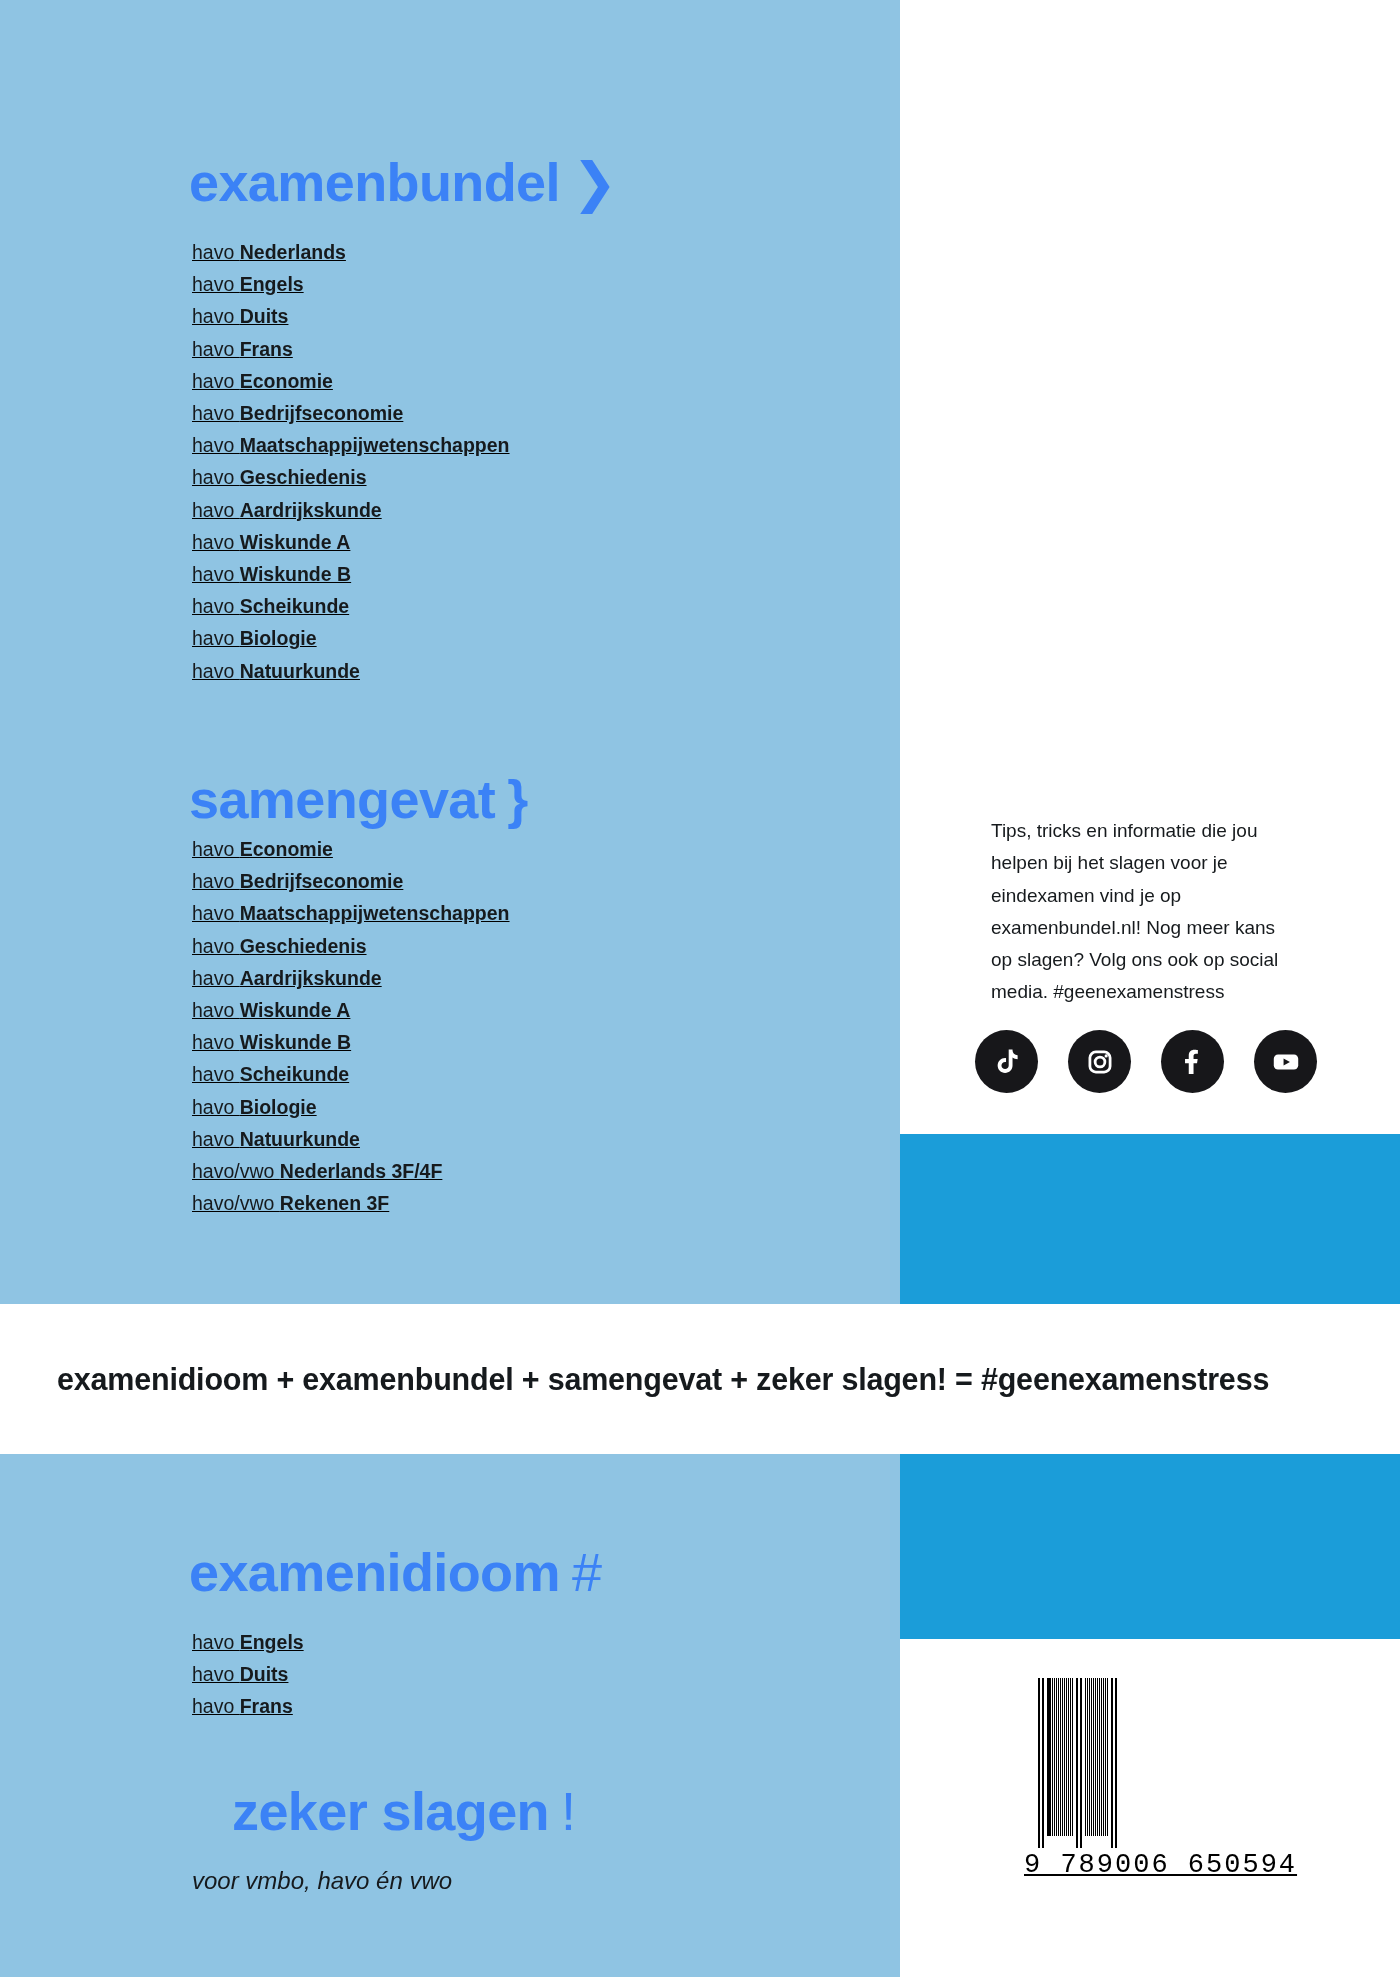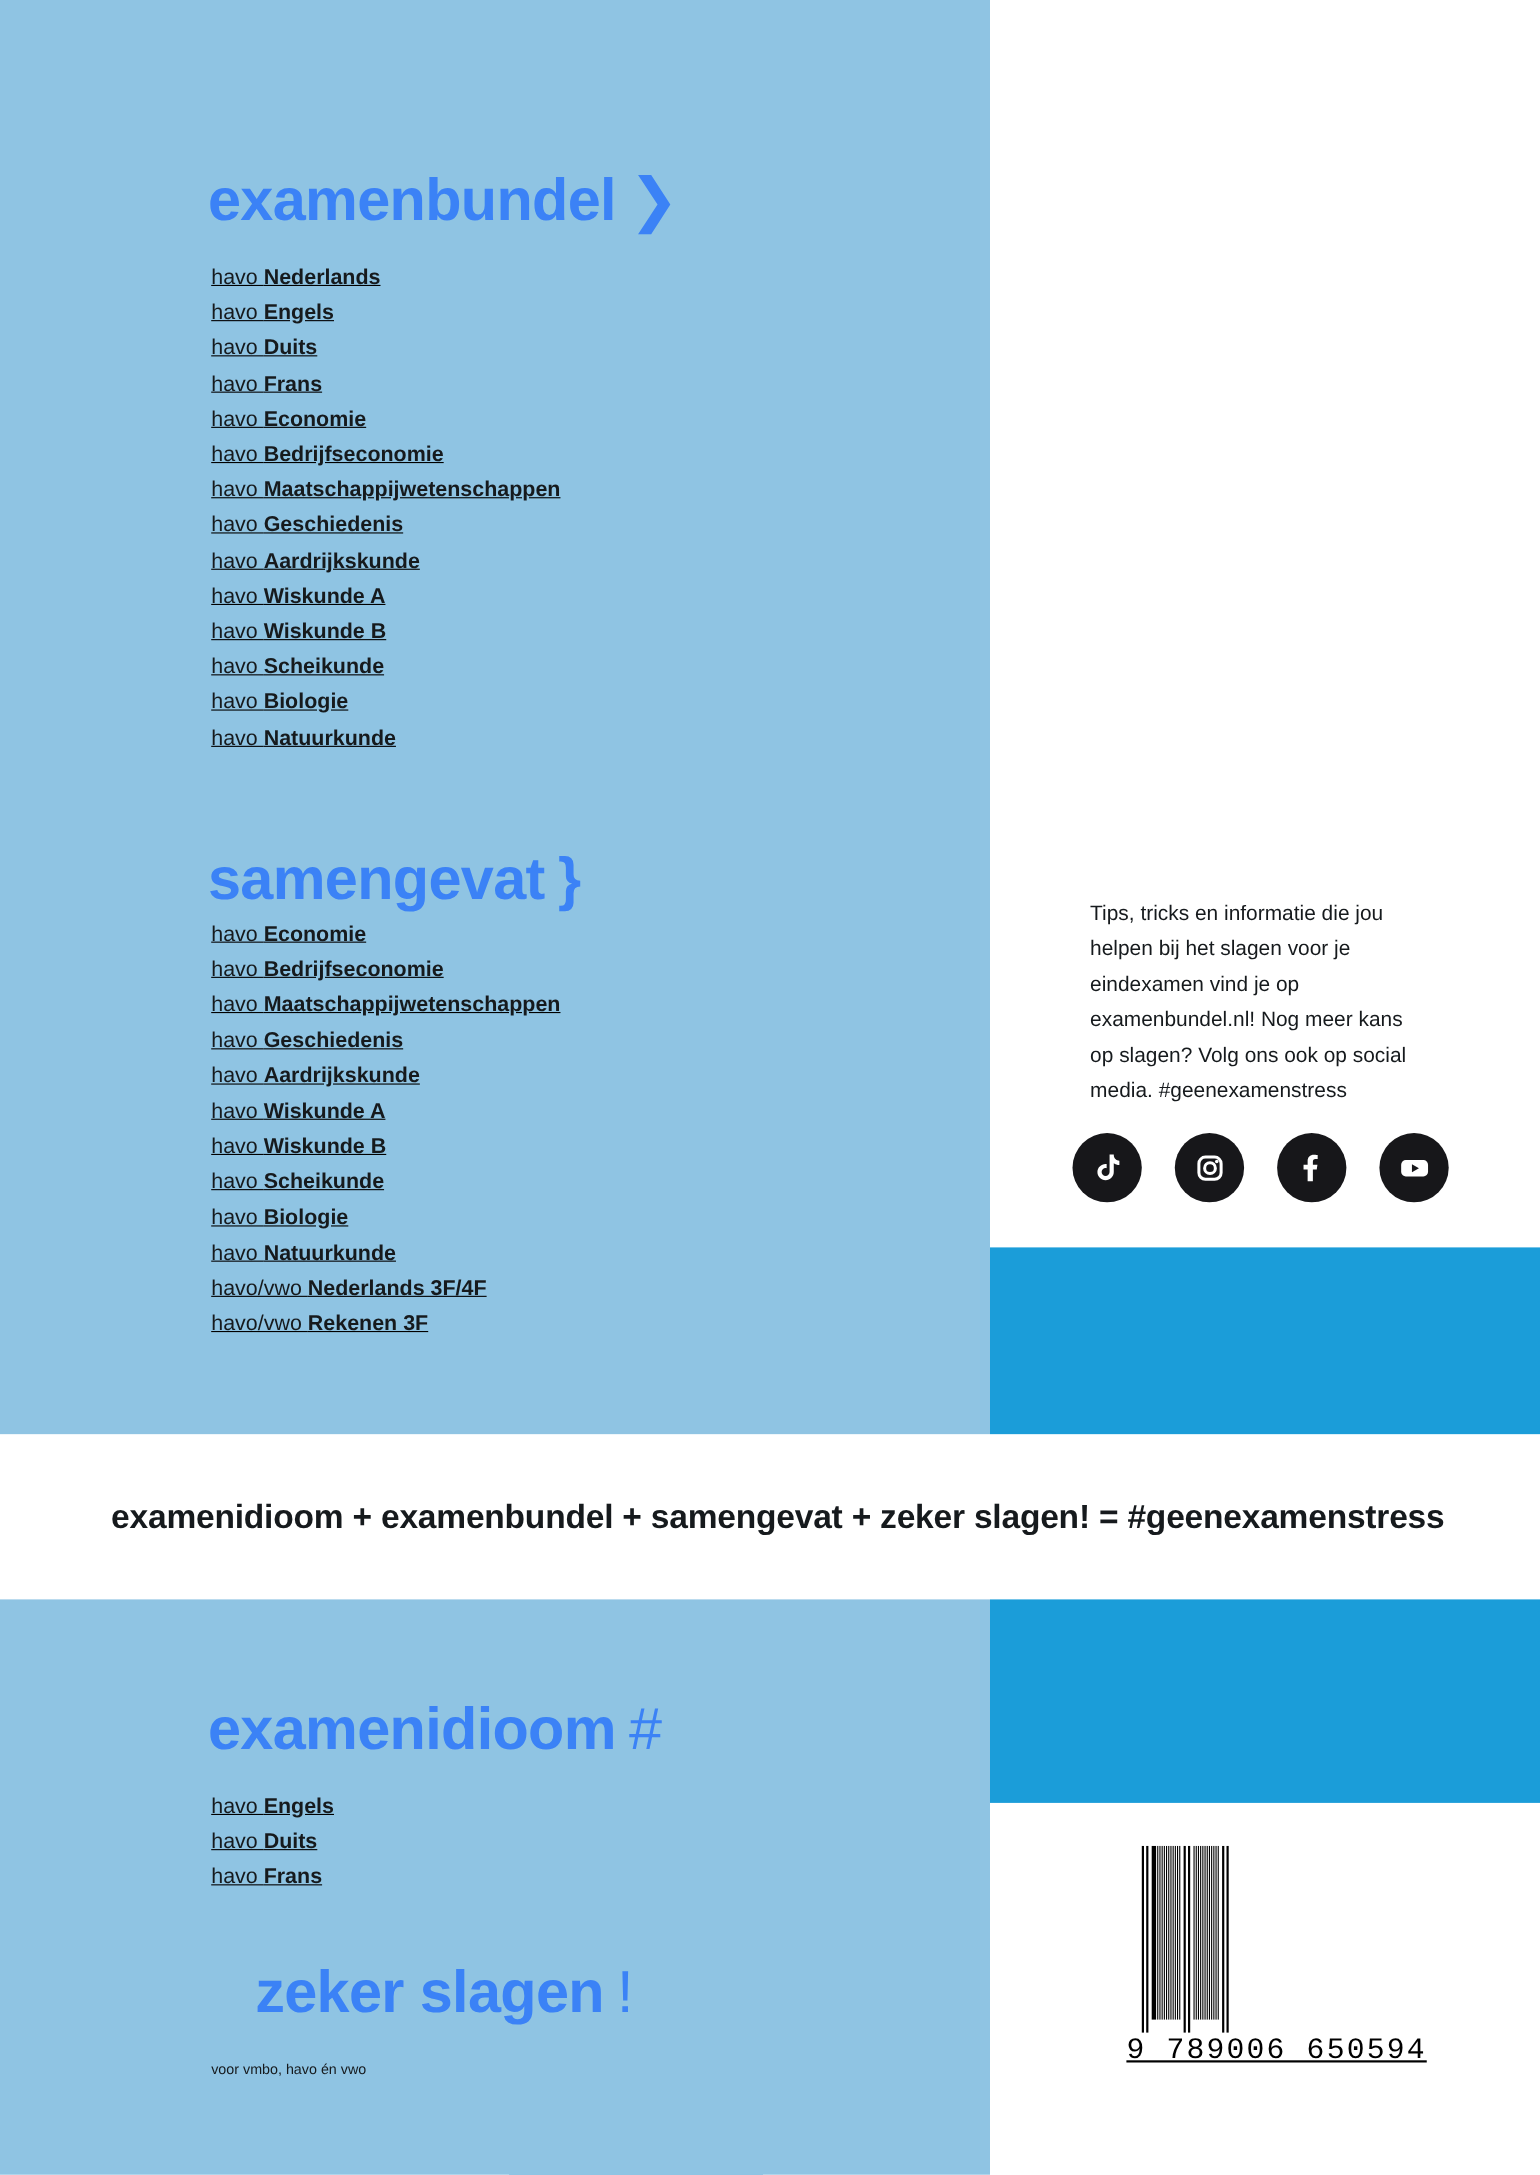--- a/index.html
+++ b/index.html
@@ -79,21 +79,21 @@
     width:63px; height:63px; border-radius:50%;
     background:#17171a;
     display:flex; align-items:center; justify-content:center;
   }
   .social-icon svg { display:block; }
 
   
   #tagline-strip {
     position:absolute; left:0; top:1304px; width:1400px; height:150px;
     background:#ffffff;
-    display:flex; align-items:center;padding-left:44px;
+    display:flex; align-items:center;
   }
   #tagline-text {
     margin-left:57px;
     font-size:30.5px;
     font-weight:bold;
     color:#161a1d;
     letter-spacing:-0.2px;
     white-space:nowrap;
   }
 
@@ -109,21 +109,21 @@
   .bottom-accent-block {
     position:absolute; left:900px; top:0; width:500px; height:185px;
     background:#1b9dd9;
   }
 
   #examenidioom-heading { position:absolute; left:189px; top:1545px; }
   #examenidioom-list    { position:absolute; left:192px; top:1626px; }
   #zeker-slagen-heading { position:absolute; left:204px; top:1784px;margin-left:28px; }
   #zeker-slagen-sub {
     position:absolute; left:192px; top:1865px;
-    font-size:13px; line-height:32px; color:#161a1d; white-space:nowrap;
+    font-size:24px; line-height:32px; color:#161a1d; white-space:nowrap;font-style:italic;
   }
 
   
   #barcode-block {
     position:absolute; left:1010px; top:1668px;
     width:285px; height:230px;
     background:#ffffff;
     padding:10px 14px 6px 14px;
     text-decoration:underline;
   }

